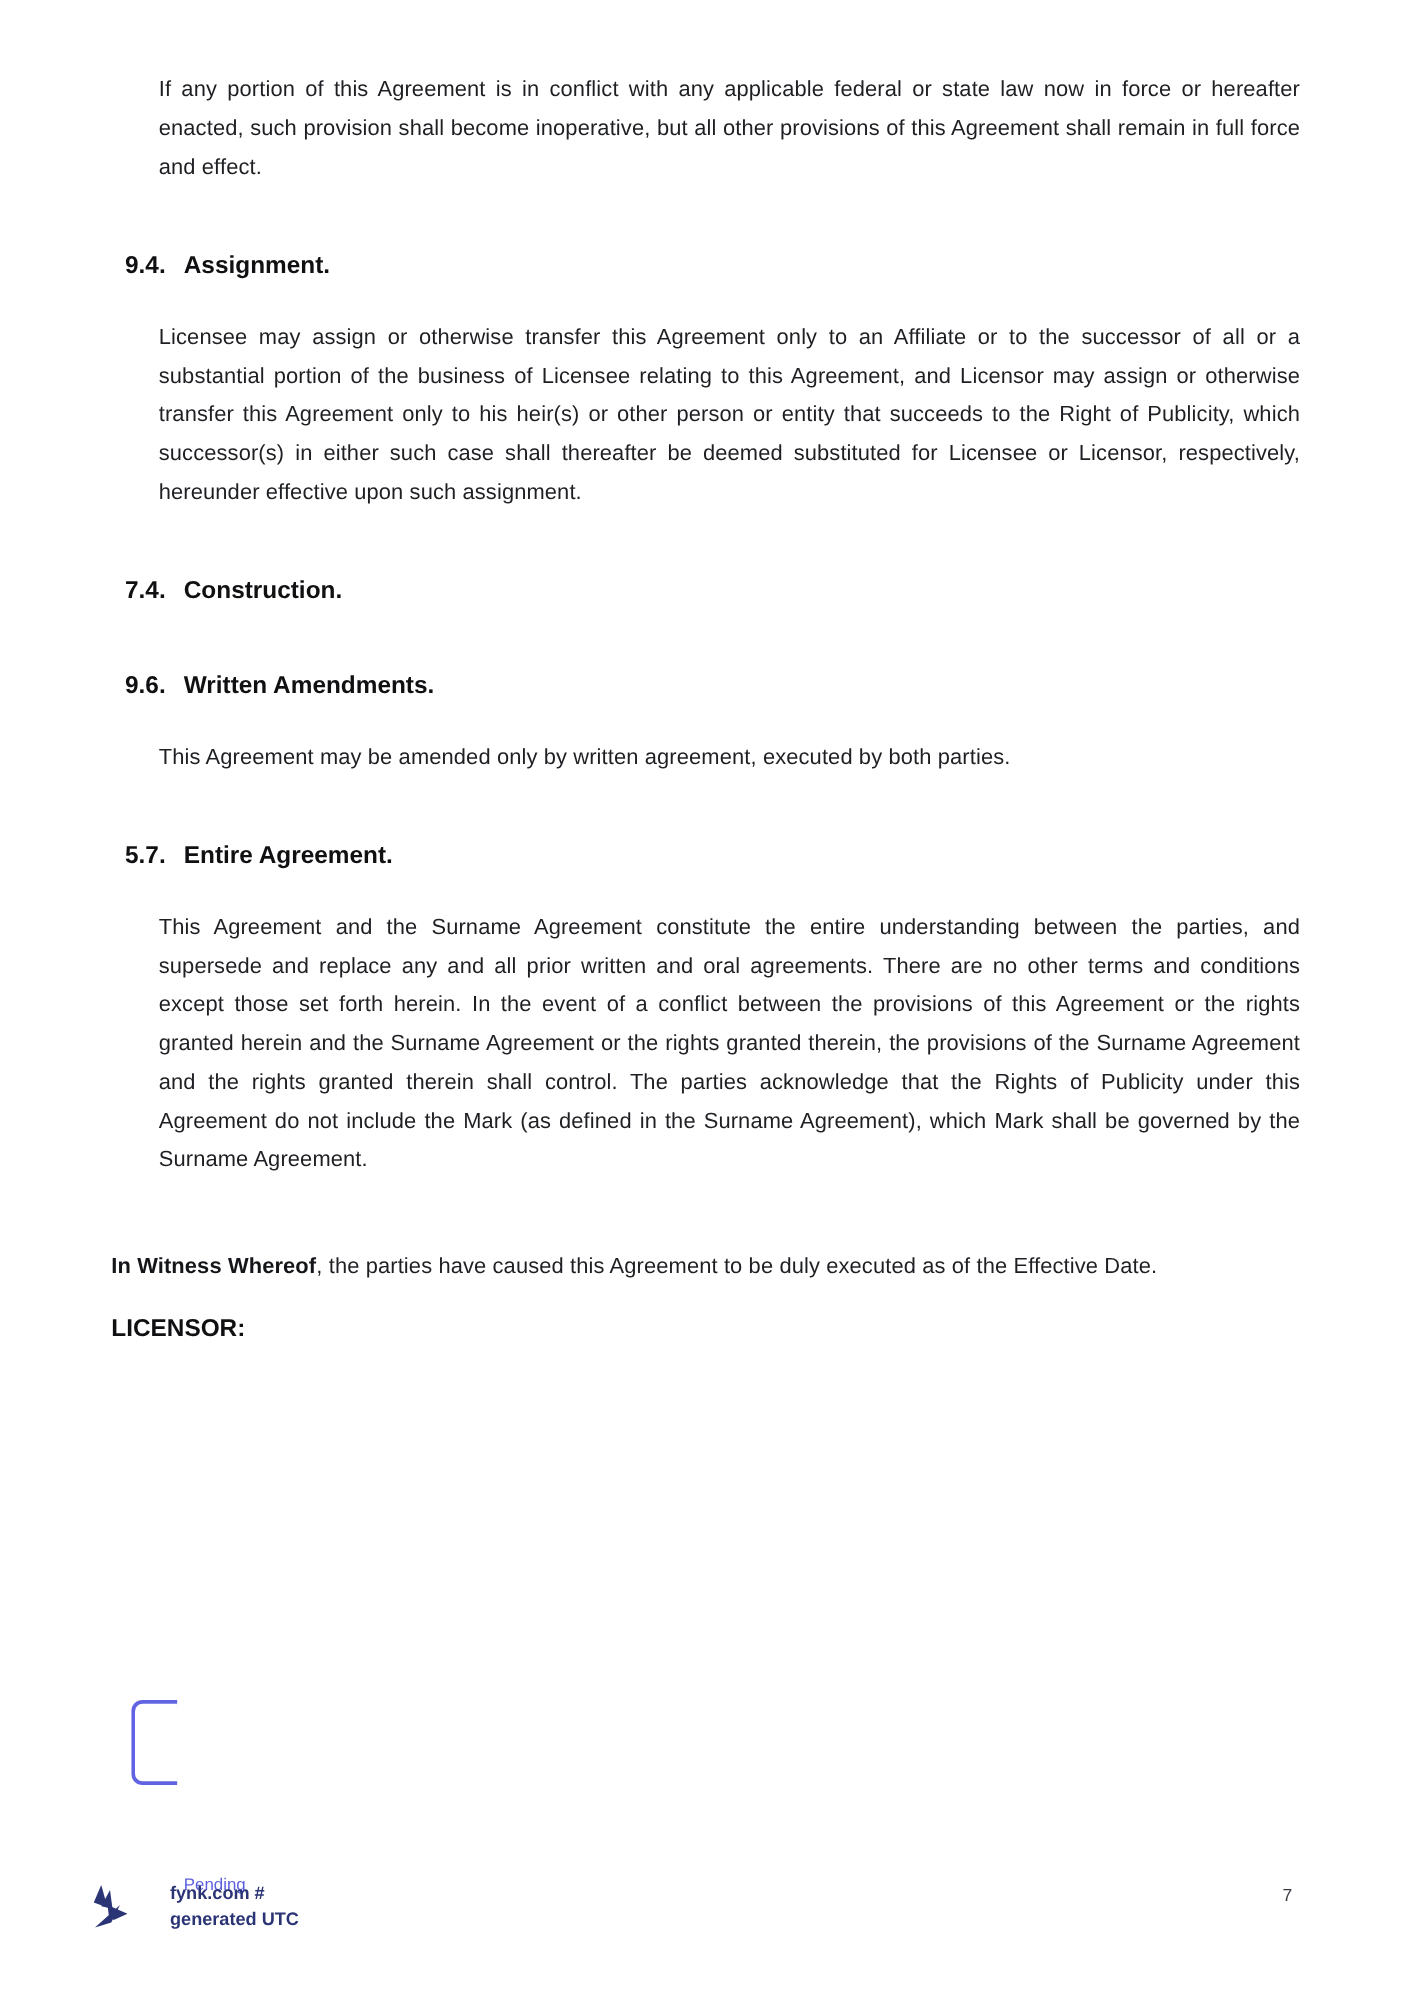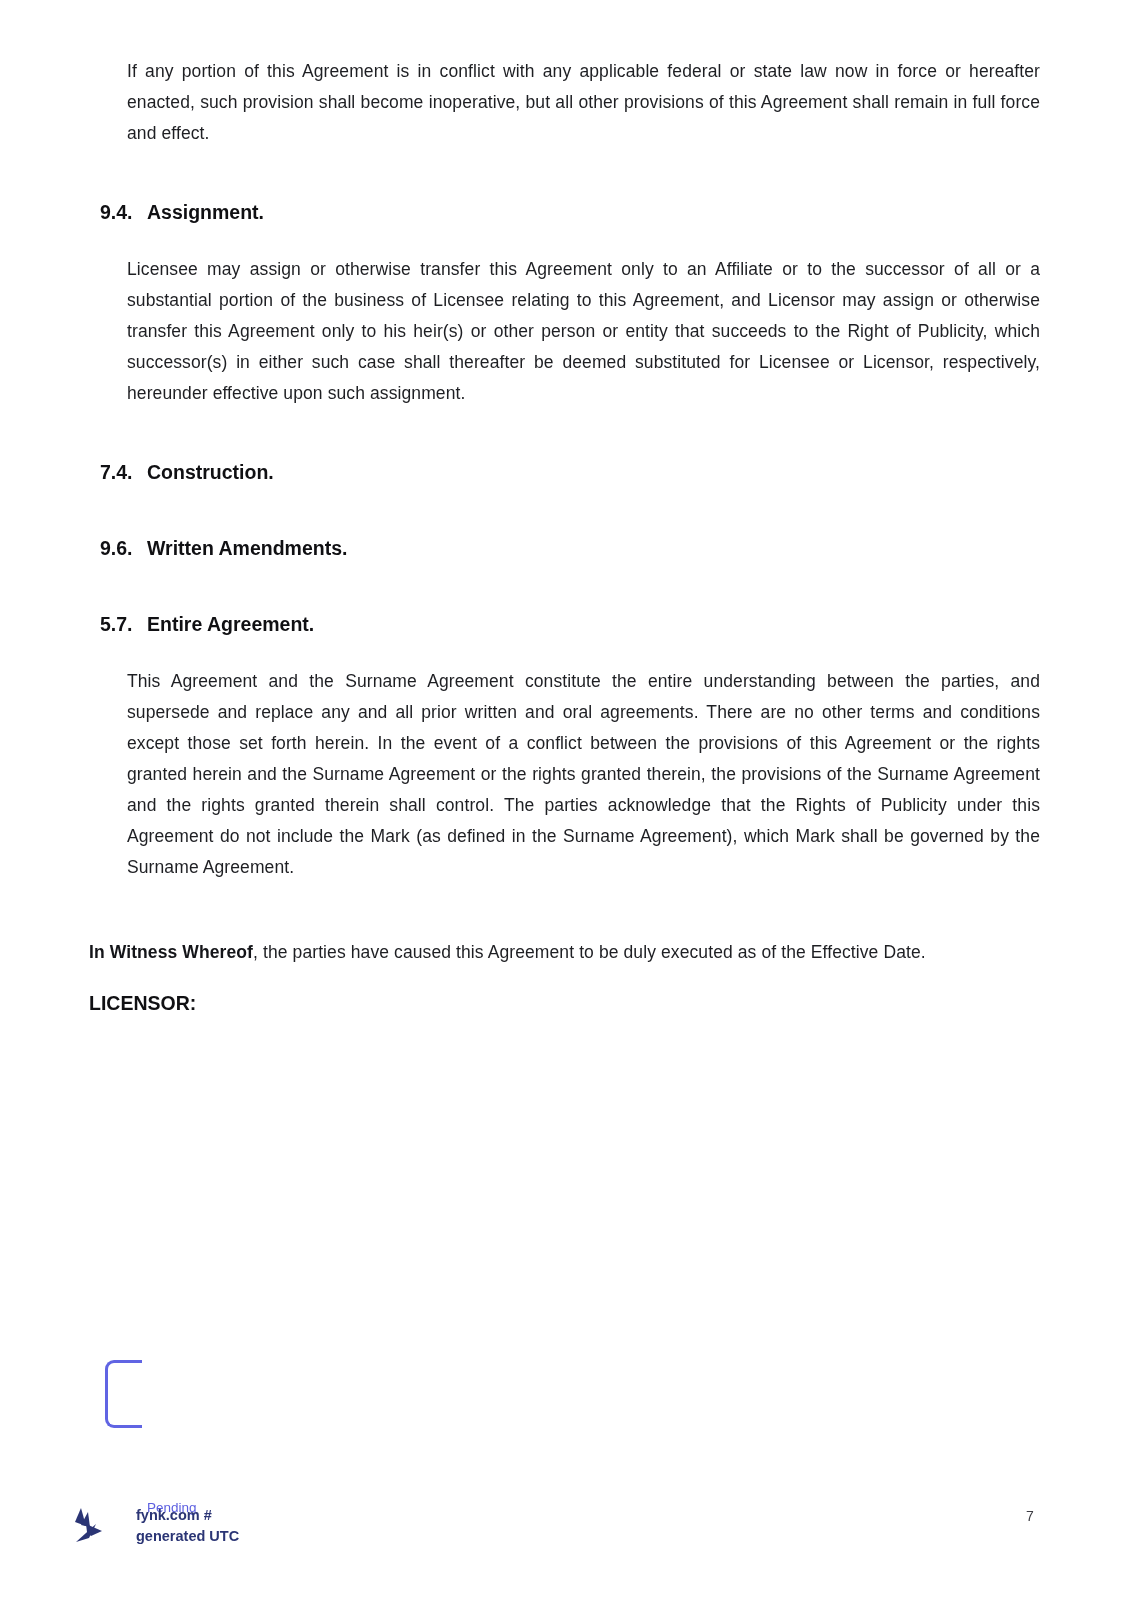--- a/index.html
+++ b/index.html
@@ -116,20 +116,21 @@
     <div>
       <div class="sec-heading">
         <span class="sec-num">7.4.</span><span>Construction.</span>
       </div>
     </div>
 
     <div>
       <div class="sec-heading">
         <span class="sec-num">9.6.</span><span>Written Amendments.</span>
       </div>
+      <p class="para indent sec-body">This Agreement may be amended only by written agreement, executed by both parties.</p>
     </div>
 
     <div>
       <div class="sec-heading">
         <span class="sec-num">5.7.</span><span>Entire Agreement.</span>
       </div>
       <p class="para indent sec-body">This Agreement and the Surname Agreement constitute the entire understanding between the parties, and supersede and replace any and all prior written and oral agreements. There are no other terms and conditions except those set forth herein. In the event of a conflict between the provisions of this Agreement or the rights granted herein and the Surname Agreement or the rights granted therein, the provisions of the Surname Agreement and the rights granted therein shall control. The parties acknowledge that the Rights of Publicity under this Agreement do not include the Mark (as defined in the Surname Agreement), which Mark shall be governed by the Surname Agreement.</p>
     </div>
 
     <p class="para witness"><b>In Witness Whereof</b><span>, the parties have caused this Agreement to be duly executed as of the Effective Date.</span></p>

